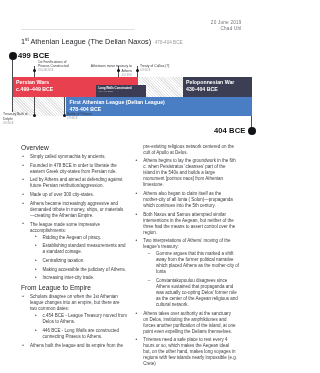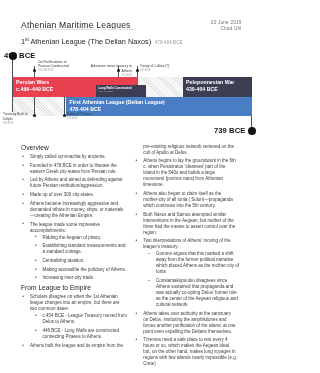--- a/index.html
+++ b/index.html
@@ -51,21 +51,20 @@
   ul.l2 > li{position:relative;padding-left:8.5px;margin-bottom:2.75px;font-size:4.5px;line-height:1.333;color:#3a3c40;}
   ul.l2 > li::before{content:"\2022";position:absolute;left:0.8px;top:-.1px;color:#3a3c40;font-size:4.5px;}
   .colR ul.l2 > li::before{content:"\2013";left:0.3px;top:0;}
   .cont{font-size:4.5px;line-height:1.333;color:#3a3c40;margin:0 0 2.75px 0;padding-left:9px;}
 </style>
 </head>
 <body>
 
 <div class="page">
 
-  <div class="doc-title">Athenian Maritime Leagues</div>
   <div class="doc-meta">
     <div>20 June 2019</div>
     <div>Chad Uhl</div>
   </div>
 
   <div class="title-rule"></div>
 
   <div class="sub-line">
     <span>1</span><span class="sup">st</span><span> Athenian League (The Delian Naxos)</span><span class="rng">478-404 BCE</span>
   </div>
@@ -77,23 +76,23 @@
     <div class="axisline" style="left:12.2px;top:14px;height:54px;"></div>
     <div class="axisline" style="left:251.4px;top:32.5px;height:54px;"></div>
 
     <div class="axisline" style="left:34.2px;top:22px;height:11px;"></div>
     <div class="axisline" style="left:118.2px;top:22px;height:11px;"></div>
     <div class="axisline" style="left:137.2px;top:22px;height:11px;"></div>
     <div class="axisline" style="left:34.2px;top:53px;height:19px;"></div>
     <div class="axisline" style="left:64.2px;top:53px;height:19px;"></div>
 
     <div class="node big-node" style="left:9.2px;top:7.5px;"></div>
-    <div class="tl-big-label" style="left:4px;top:7.2px;">499 BCE</div>
+    <div class="tl-big-label" style="left:18px;top:7.2px;">499 BCE</div>
     <div class="node big-node" style="left:248.4px;top:82.5px;"></div>
-    <div class="tl-big-label" style="left:214px;top:82.2px;">739 BCE</div>
+    <div class="tl-big-label" style="left:214px;top:82.2px;">404 BCE</div>
 
     <div class="bar" style="left:12.6px;top:32.5px;width:125.5px;height:20px;background:#e8404f;">
       <div class="bl">
         <span>Persian Wars</span>
         <span class="r">c.499–449 BCE</span>
       </div>
     </div>
 
     <div class="bar" style="left:182.5px;top:32.5px;width:69.5px;height:20px;background:#3c3e54;">
       <div class="bl">

